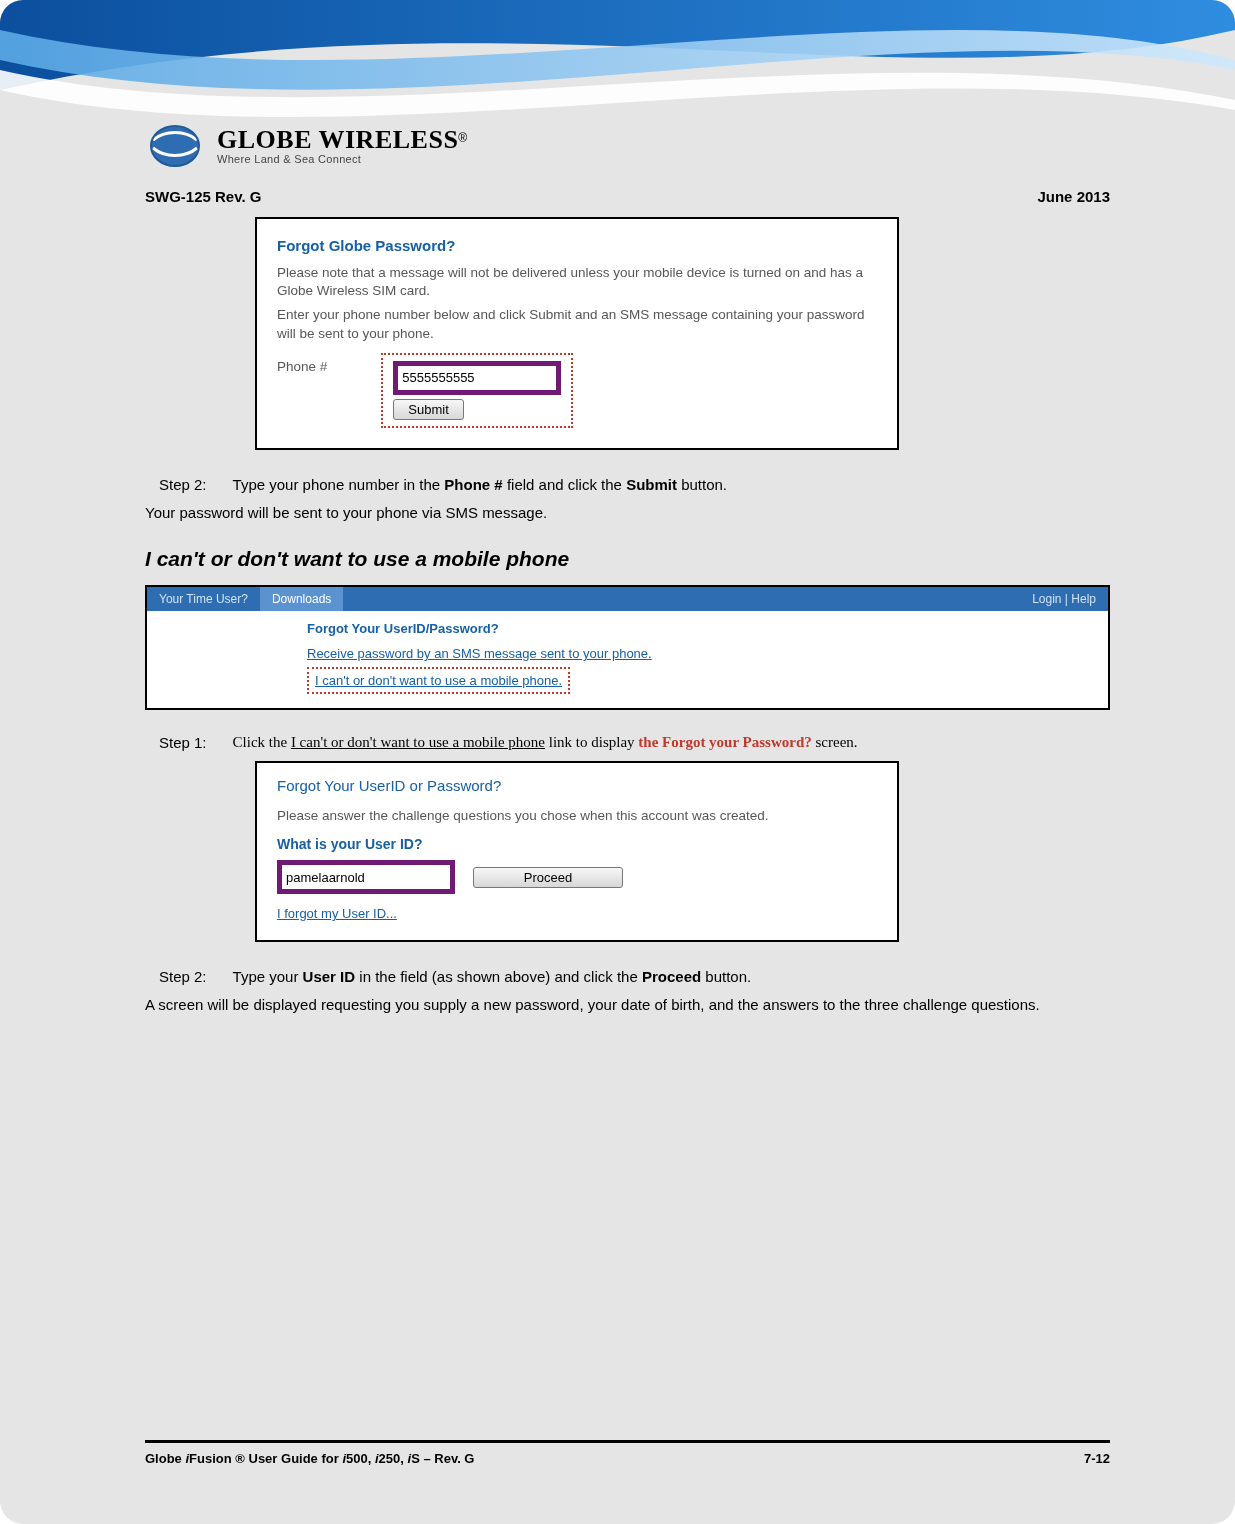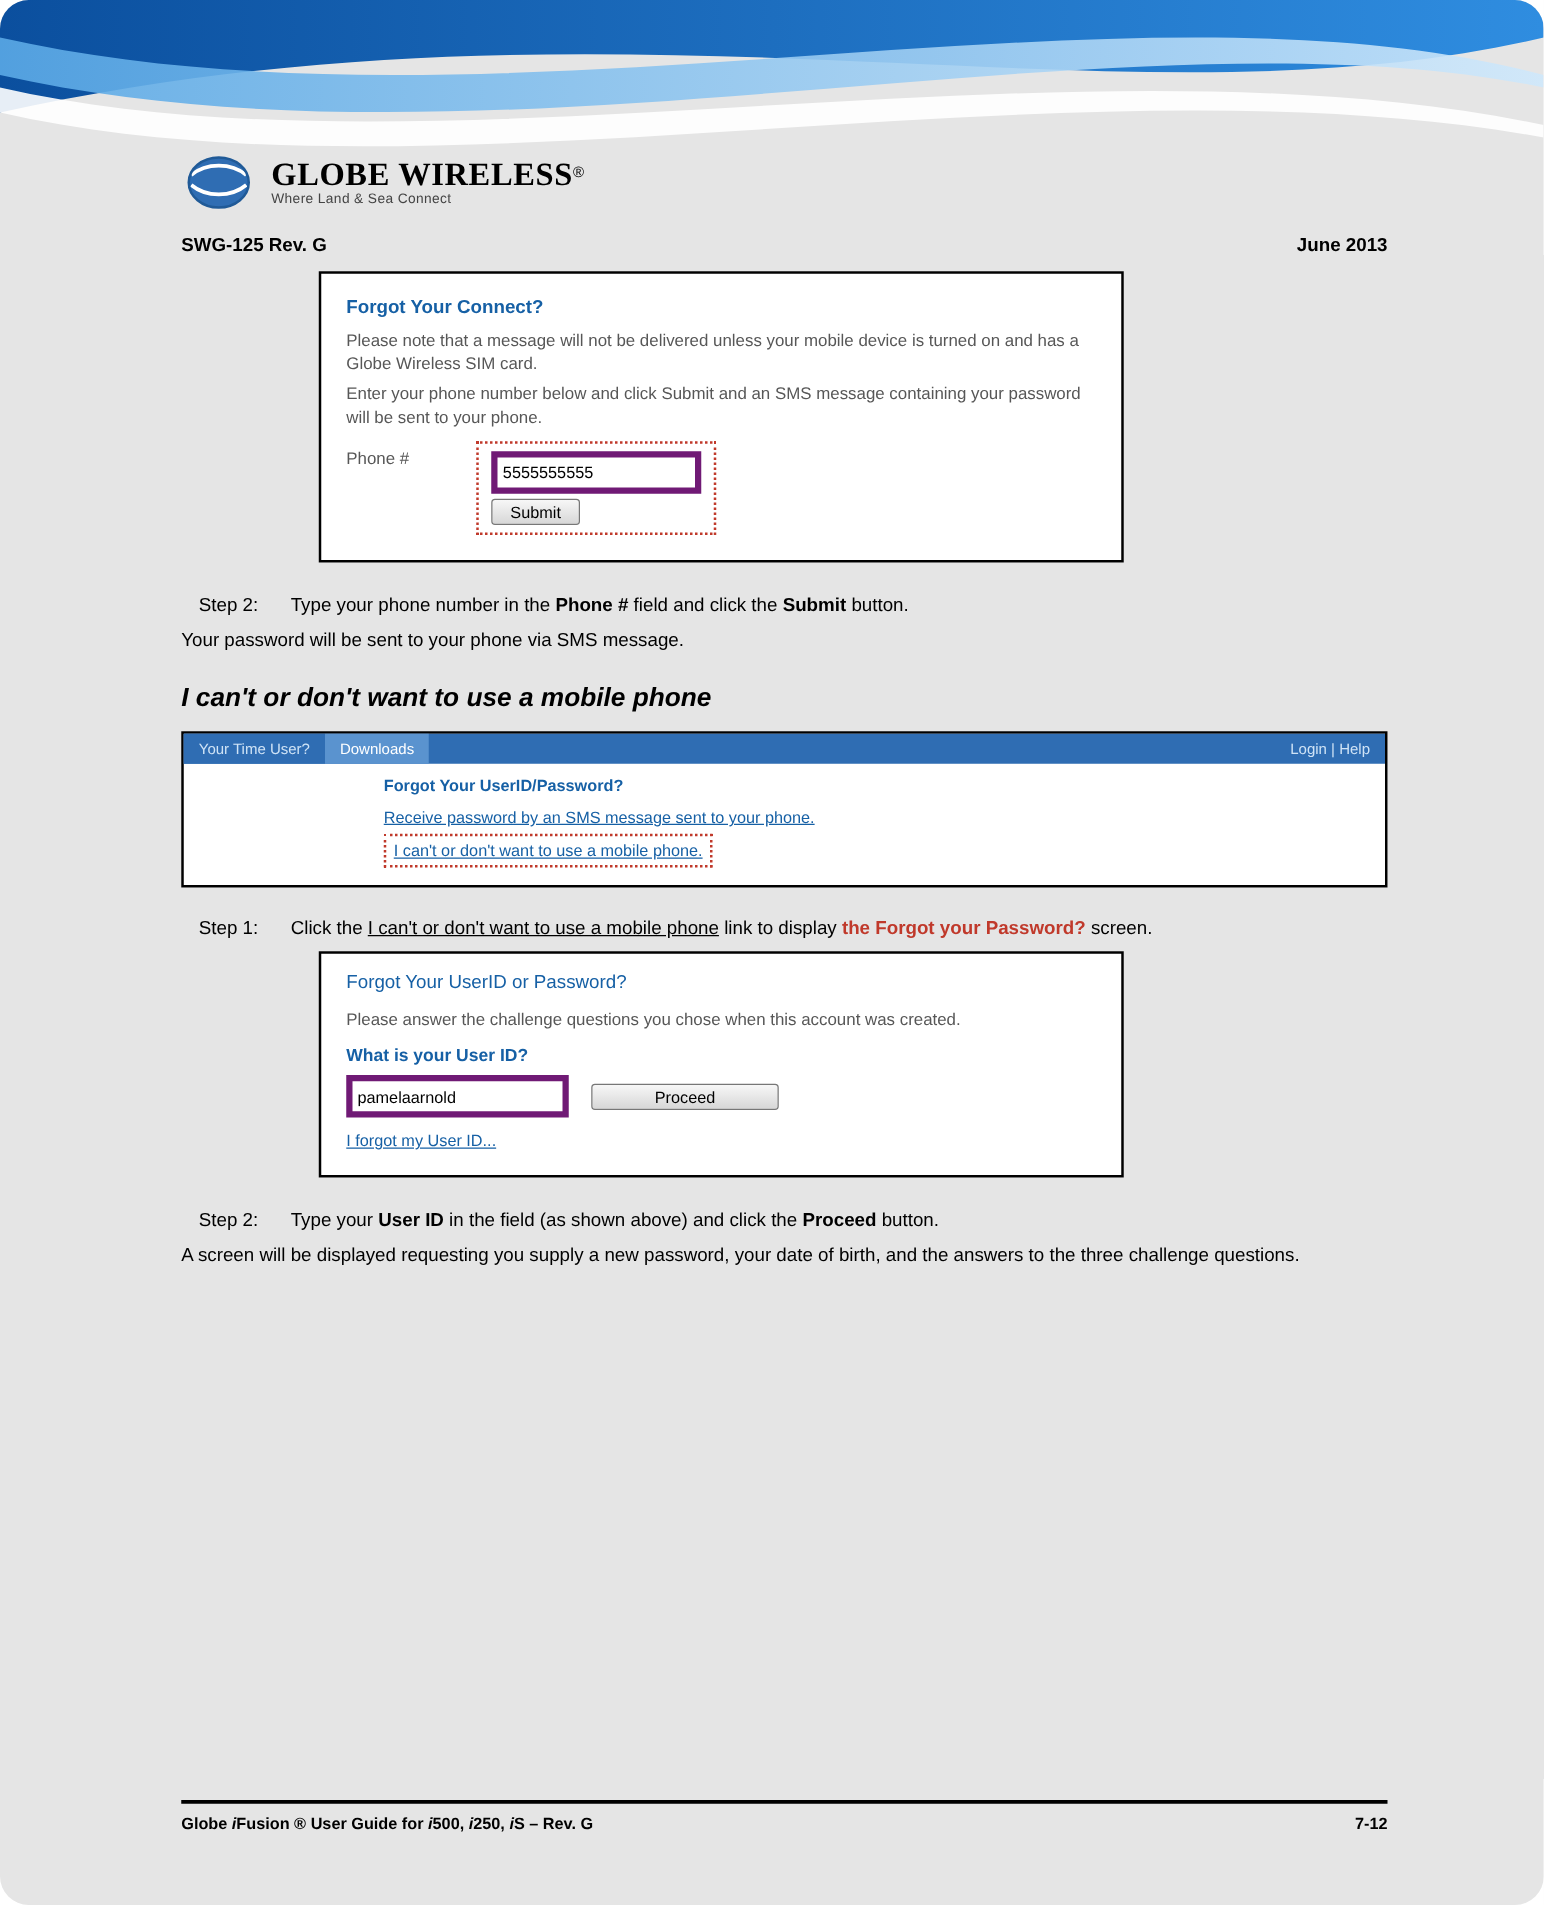--- a/index.html
+++ b/index.html
@@ -86,21 +86,21 @@
         <div class="tagline">Where Land &amp; Sea Connect</div>
       </div>
     </div>
 
     <div class="hdr-row">
       <span>SWG-125 Rev. G</span>
       <span>June 2013</span>
     </div>
 
     <div class="shot" style="margin-left:110px;width:600px;">
-      <h3>Forgot Your Connect?</h3>
+      <h3>Forgot Globe Password?</h3>
       <p>Please note that a message will not be delivered unless your mobile device is turned on and has a Globe Wireless SIM card.</p>
       <p>Enter your phone number below and click Submit and an SMS message containing your password will be sent to your phone.</p>
       <div class="phone-row">
         <div class="phone-label">Phone #</div>
         <div class="dashed">
           <input class="ui" style="width: 150px;" value="5555555555"><br>
           <button class="ui" style="margin-top:4px;">Submit</button>
         </div>
       </div>
     </div>
@@ -127,21 +127,21 @@
         <div class="hd">Forgot Your UserID/Password?</div>
         <a class="lnk">Receive password by an SMS message sent to your phone.</a><br>
         <span class="dashed-inline">
           <a class="lnk">I can't or don't want to use a mobile phone.</a>
         </span>
       </div>
     </div>
 
     <div class="step">
       <span class="lbl">Step  1:</span>
-      <span class="txt" style="text-align:justify;">
+      <span class="txt" style="text-align:justify;font-family:Liberation Serif, serif;">
         <span>Click the </span><span class="u">I can't or don't want to use a mobile phone</span><span> link to display </span><span class="red-bold">the Forgot your Password?</span><span> screen.</span>
       </span>
     </div>
 
     <div class="shot2">
       <h3>Forgot Your UserID or Password?</h3>
       <p style="color:#575757;font-size:13.5px;">Please answer the challenge questions you chose when this account was created.</p>
       <div class="q">What is your User ID?</div>
       <div class="uid-row">
         <input class="ui" style="width: 160px;" value="pamelaarnold">

